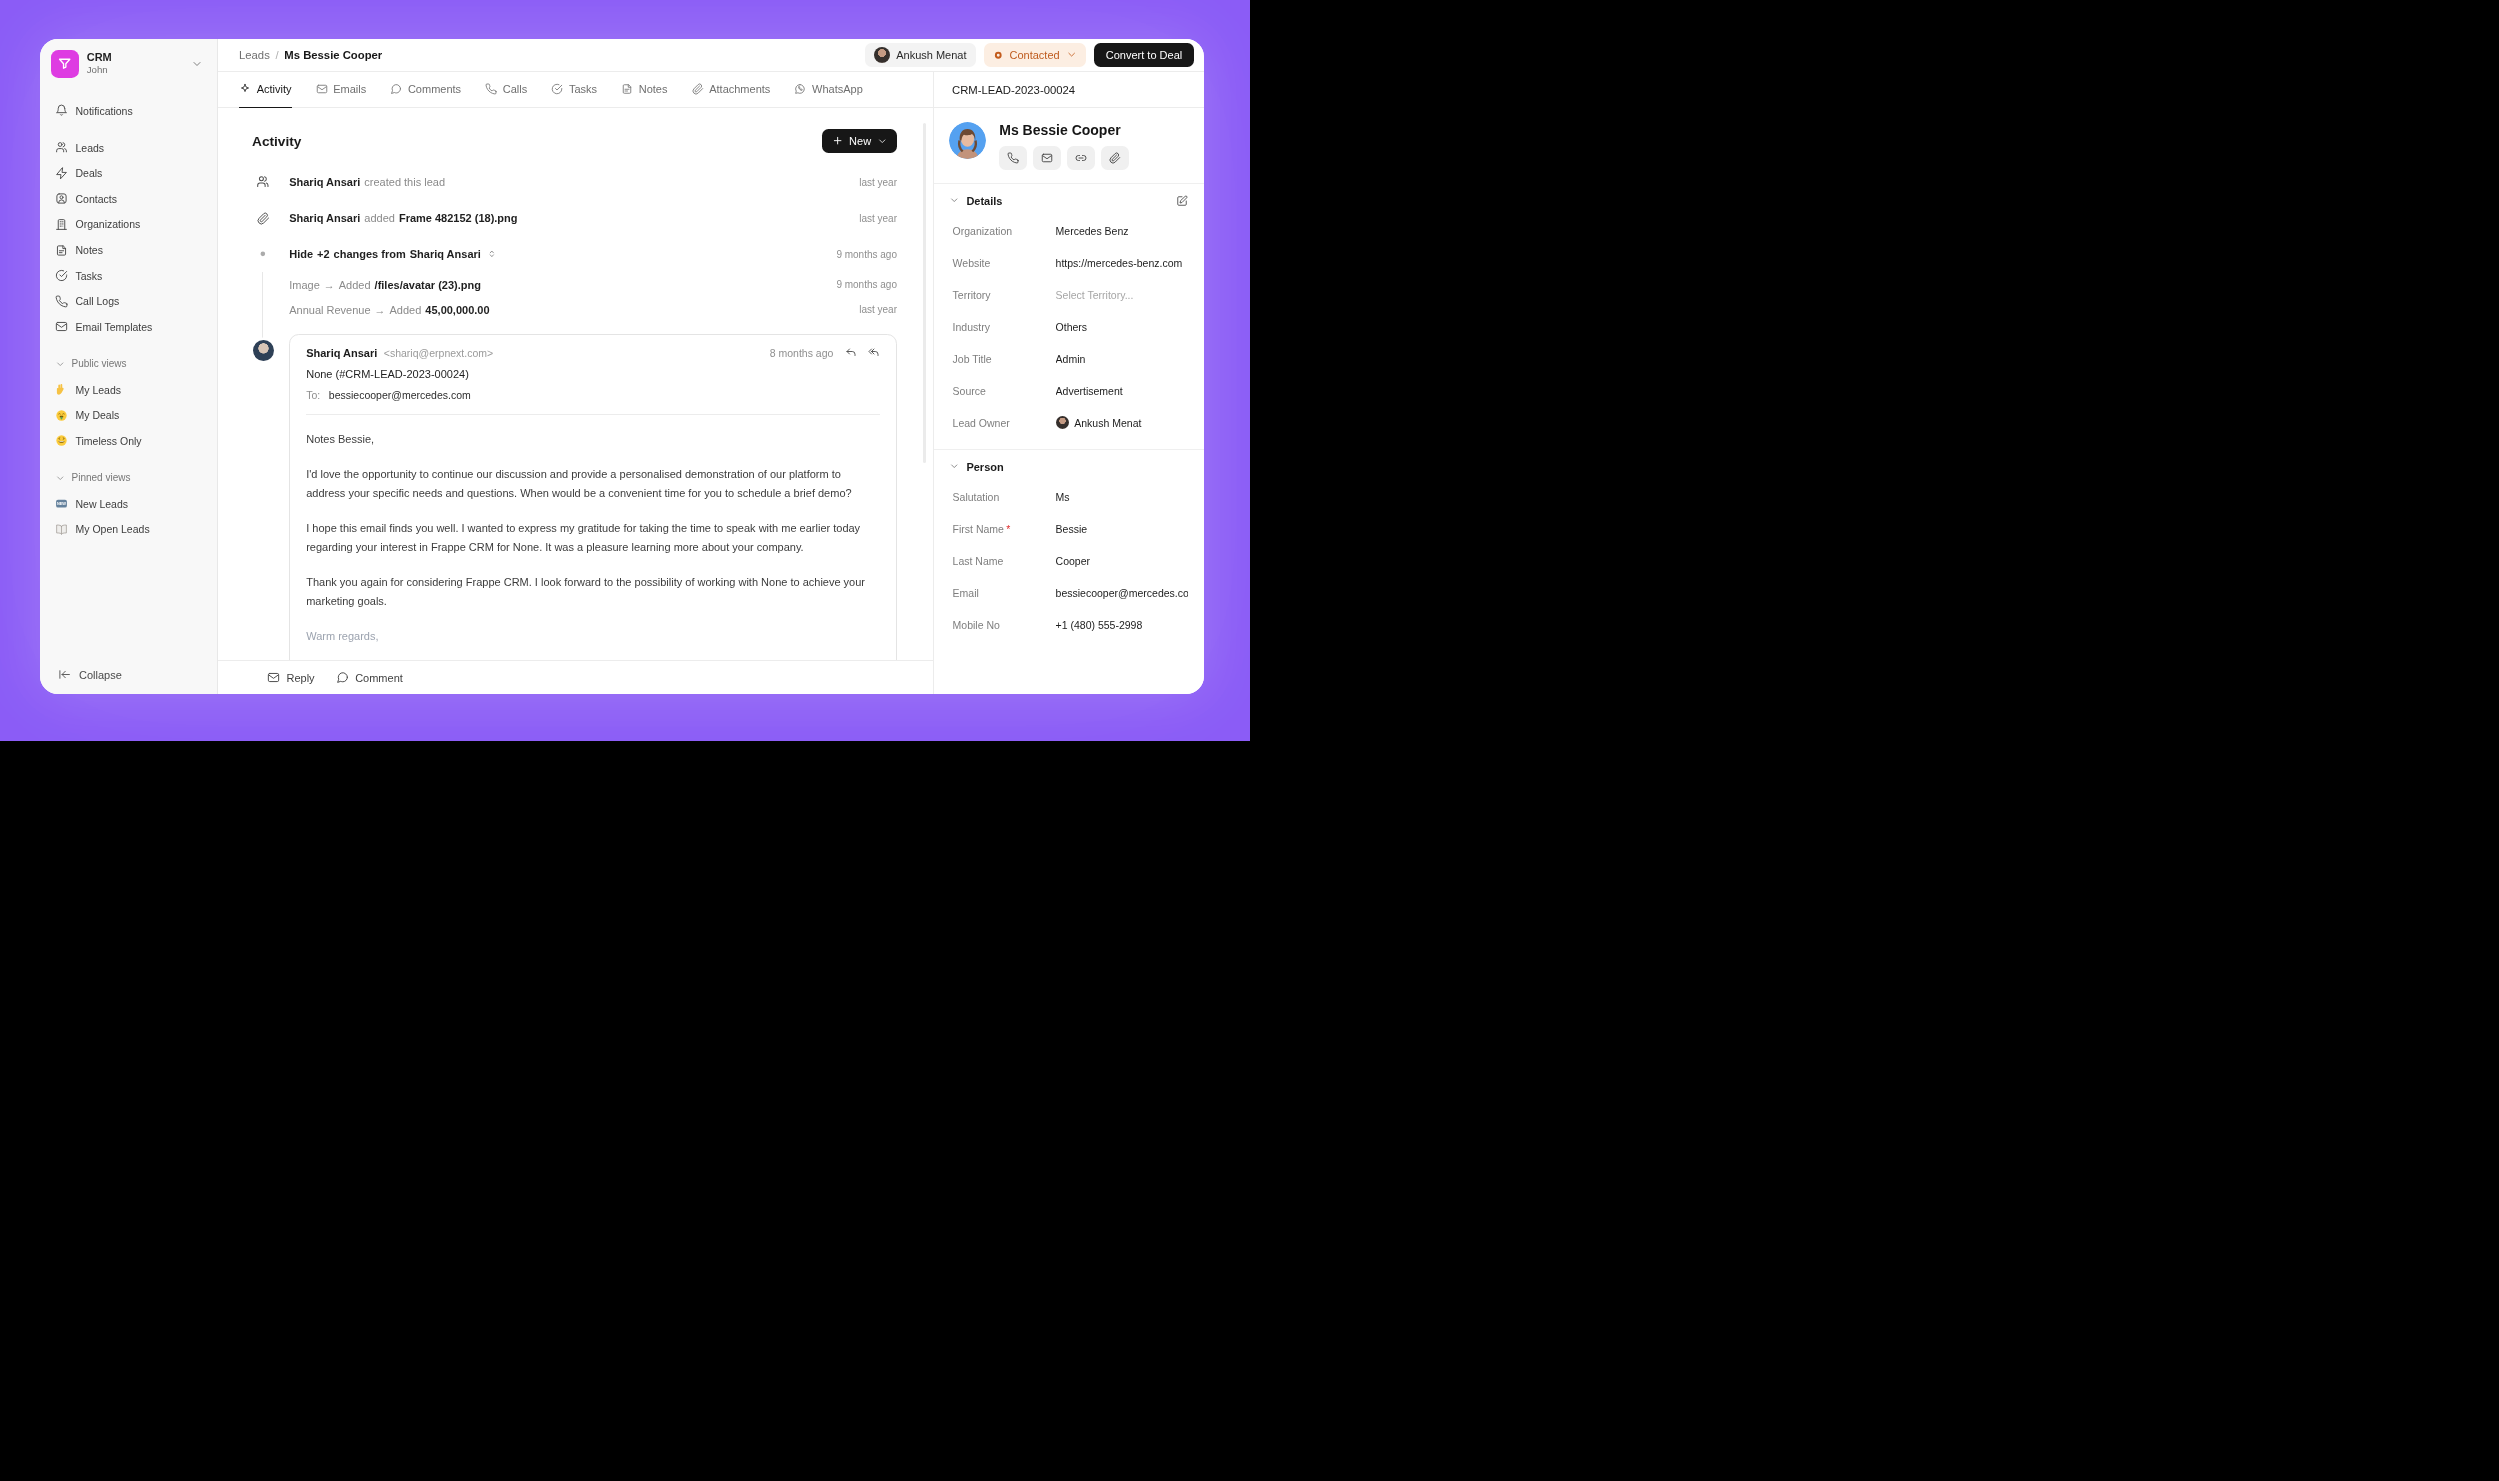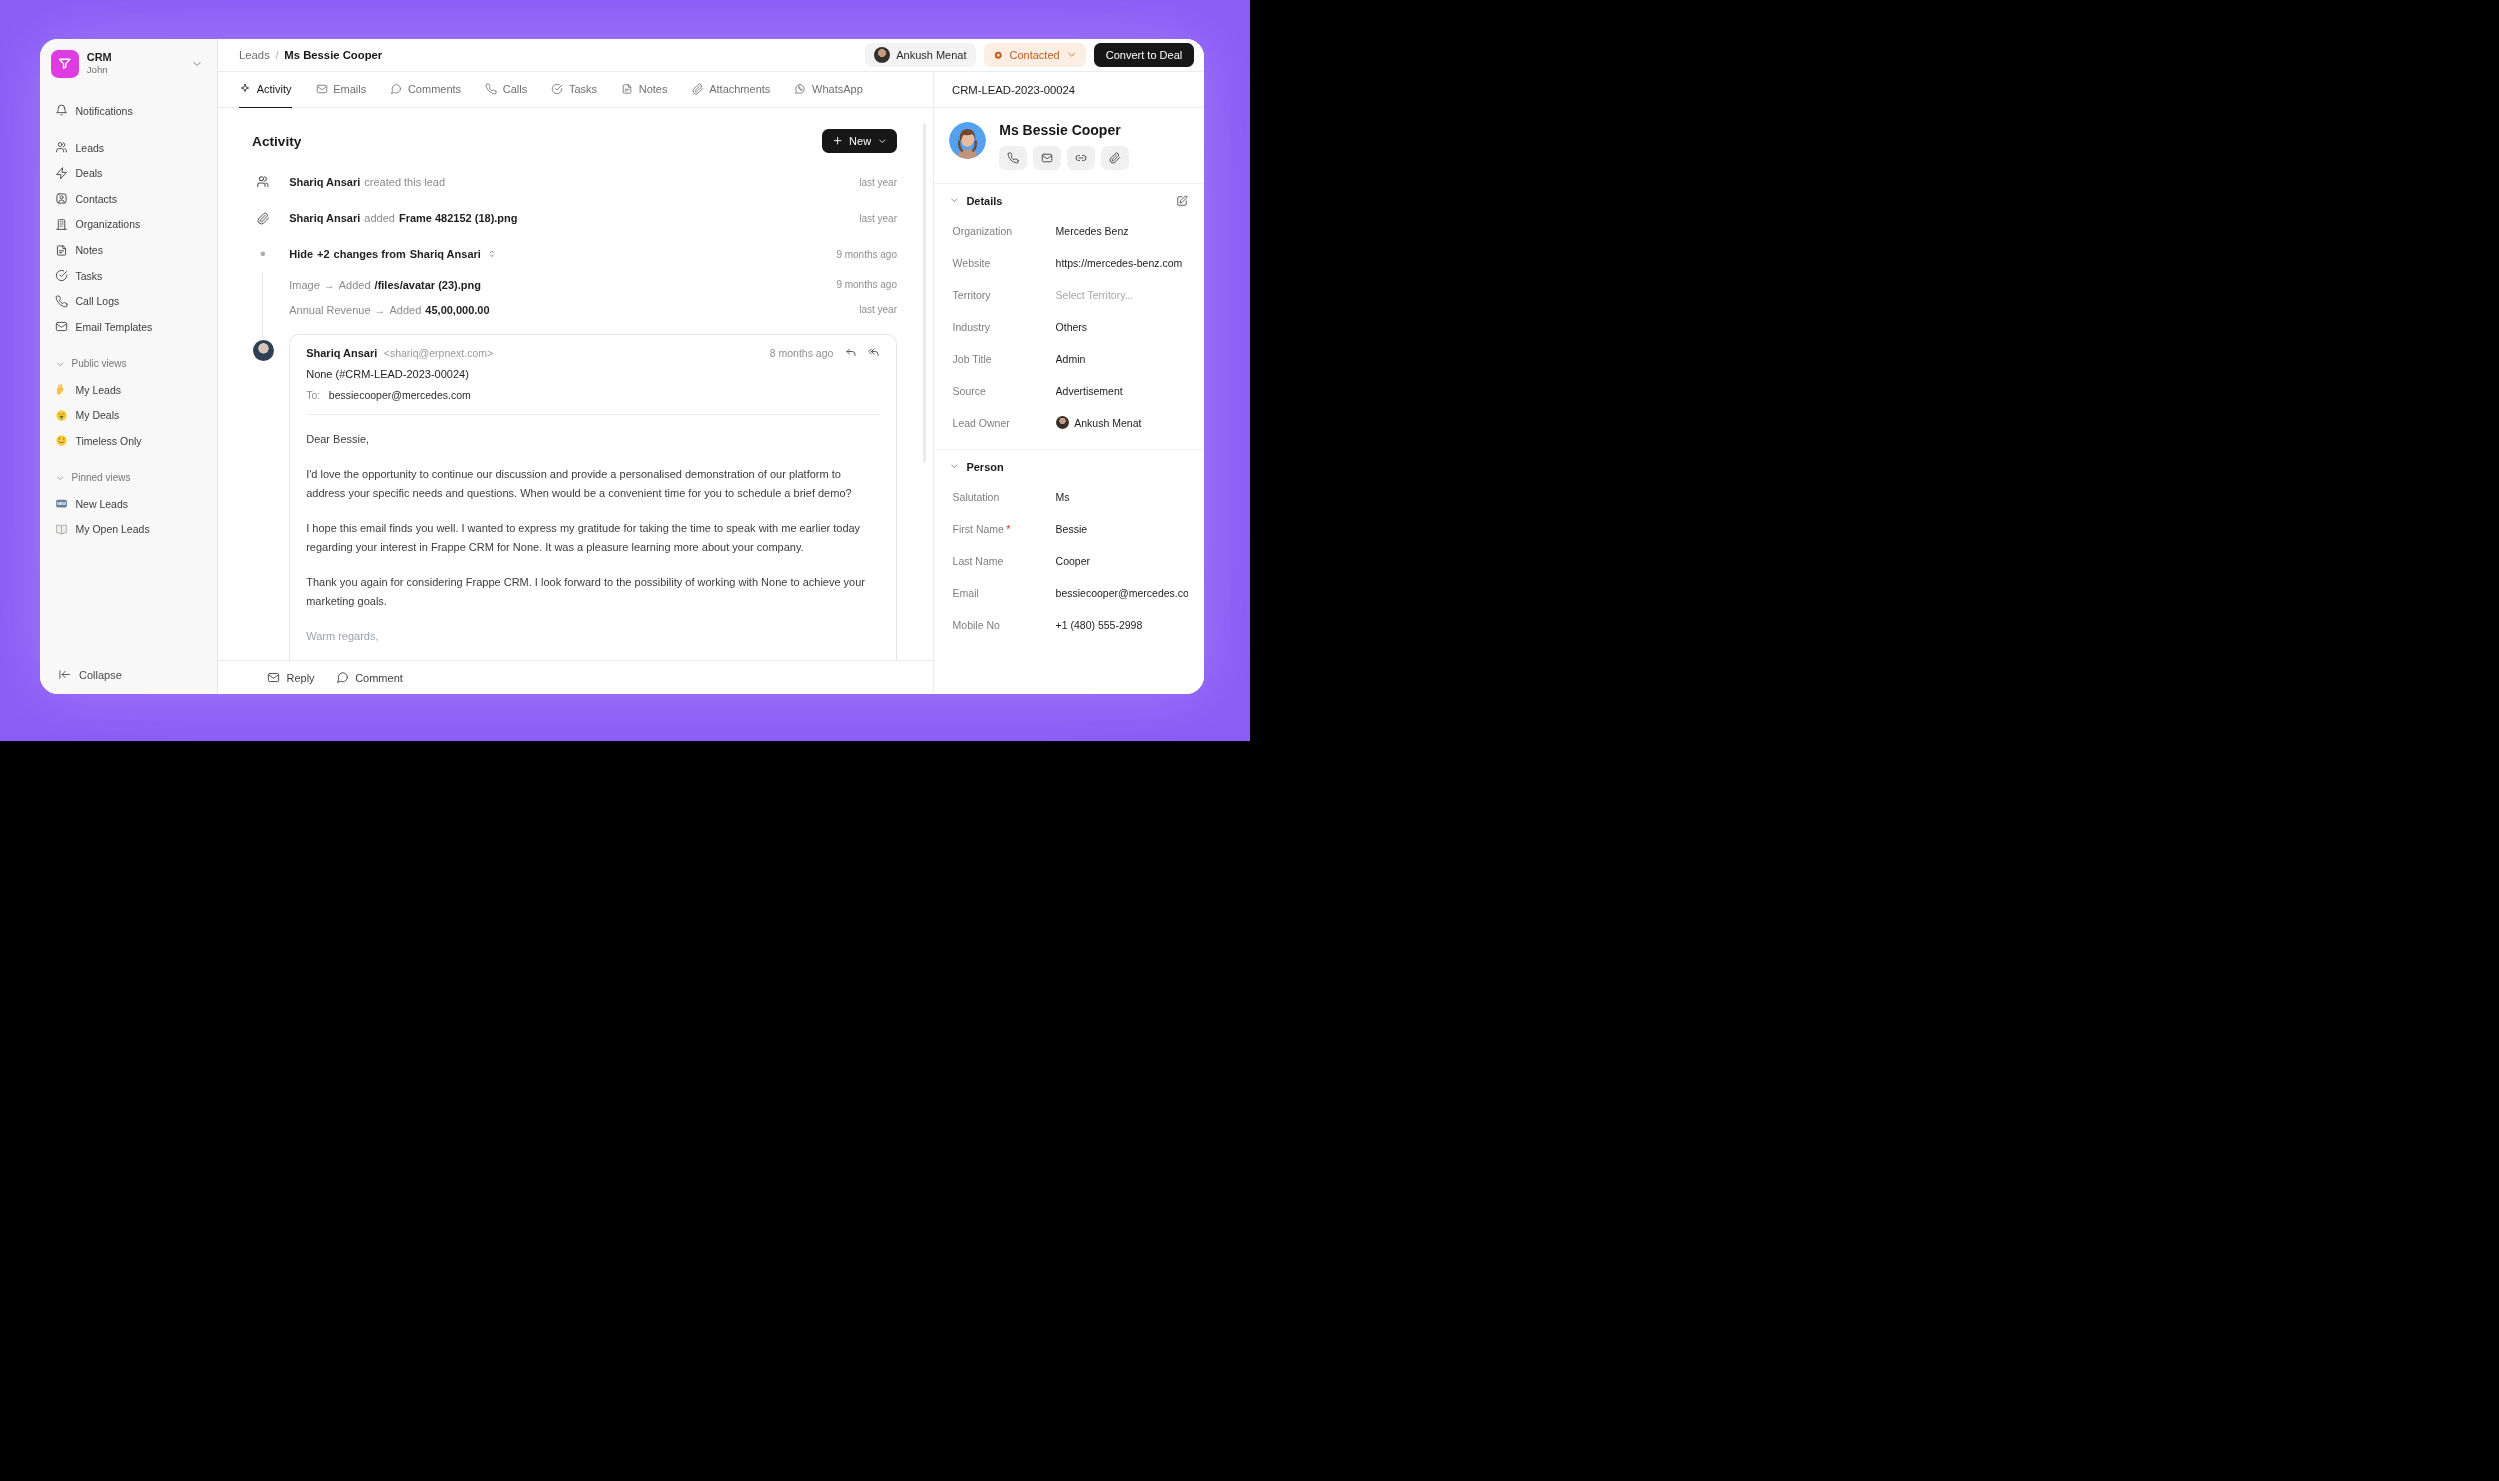--- a/index.html
+++ b/index.html
@@ -501,21 +501,21 @@
                         </span>
                     </span>
                   </div>
                   <div class="m-subject">None (#CRM-LEAD-2023-00024)</div>
                   <div class="m-to">
                     <span class="m-to-label">To:</span>
                     <span class="m-to-val">bessiecooper@mercedes.com</span>
                   </div>
                   <div class="m-div"></div>
                   <div class="m-body" id="mail-body">
-                      <p>Dear Bessie,</p>
+                      <p>Notes Bessie,</p>
                       <p>I'd love the opportunity to continue our discussion and provide a personalised demonstration of our platform to address your specific needs and questions. When would be a convenient time for you to schedule a brief demo?</p>
                       <p>I hope this email finds you well. I wanted to express my gratitude for taking the time to speak with me earlier today regarding your interest in Frappe CRM for None. It was a pleasure learning more about your company.</p>
                       <p>Thank you again for considering Frappe CRM. I look forward to the possibility of working with None to achieve your marketing goals.</p>
                       <p class="faded">Warm regards,</p>
                     </div>
                 </div>
               </div>
             </div>
           </div>
 

